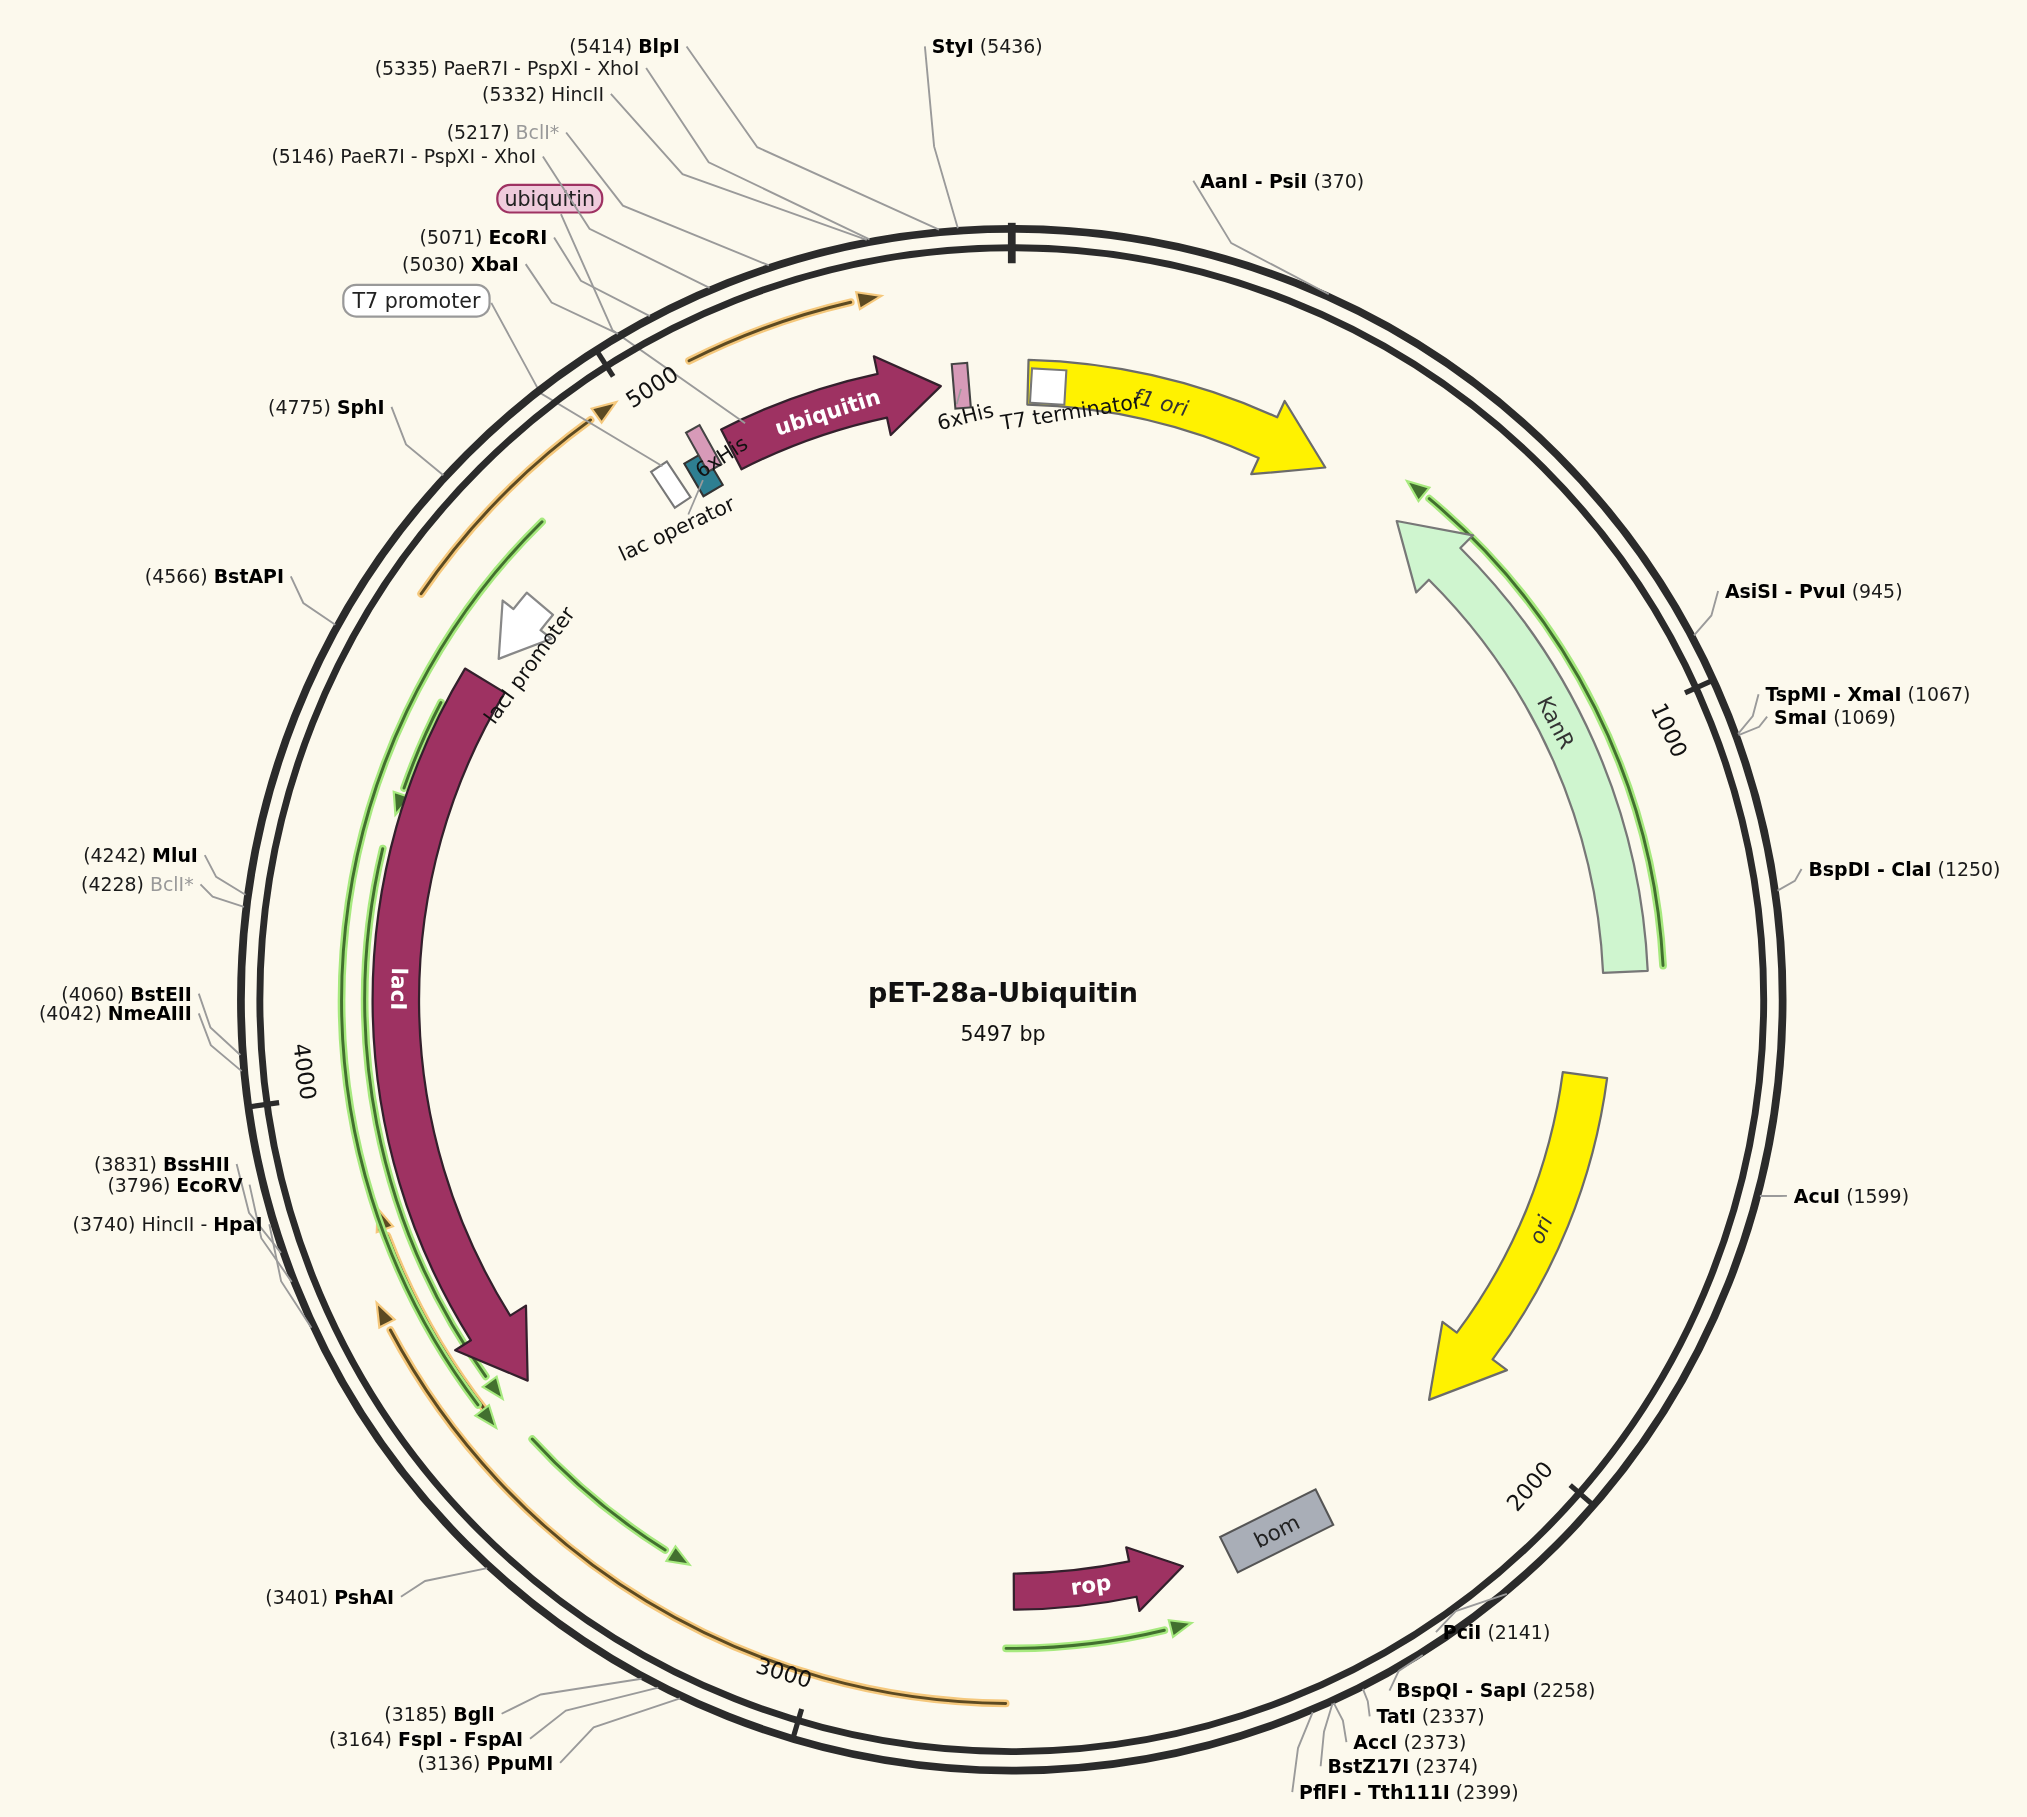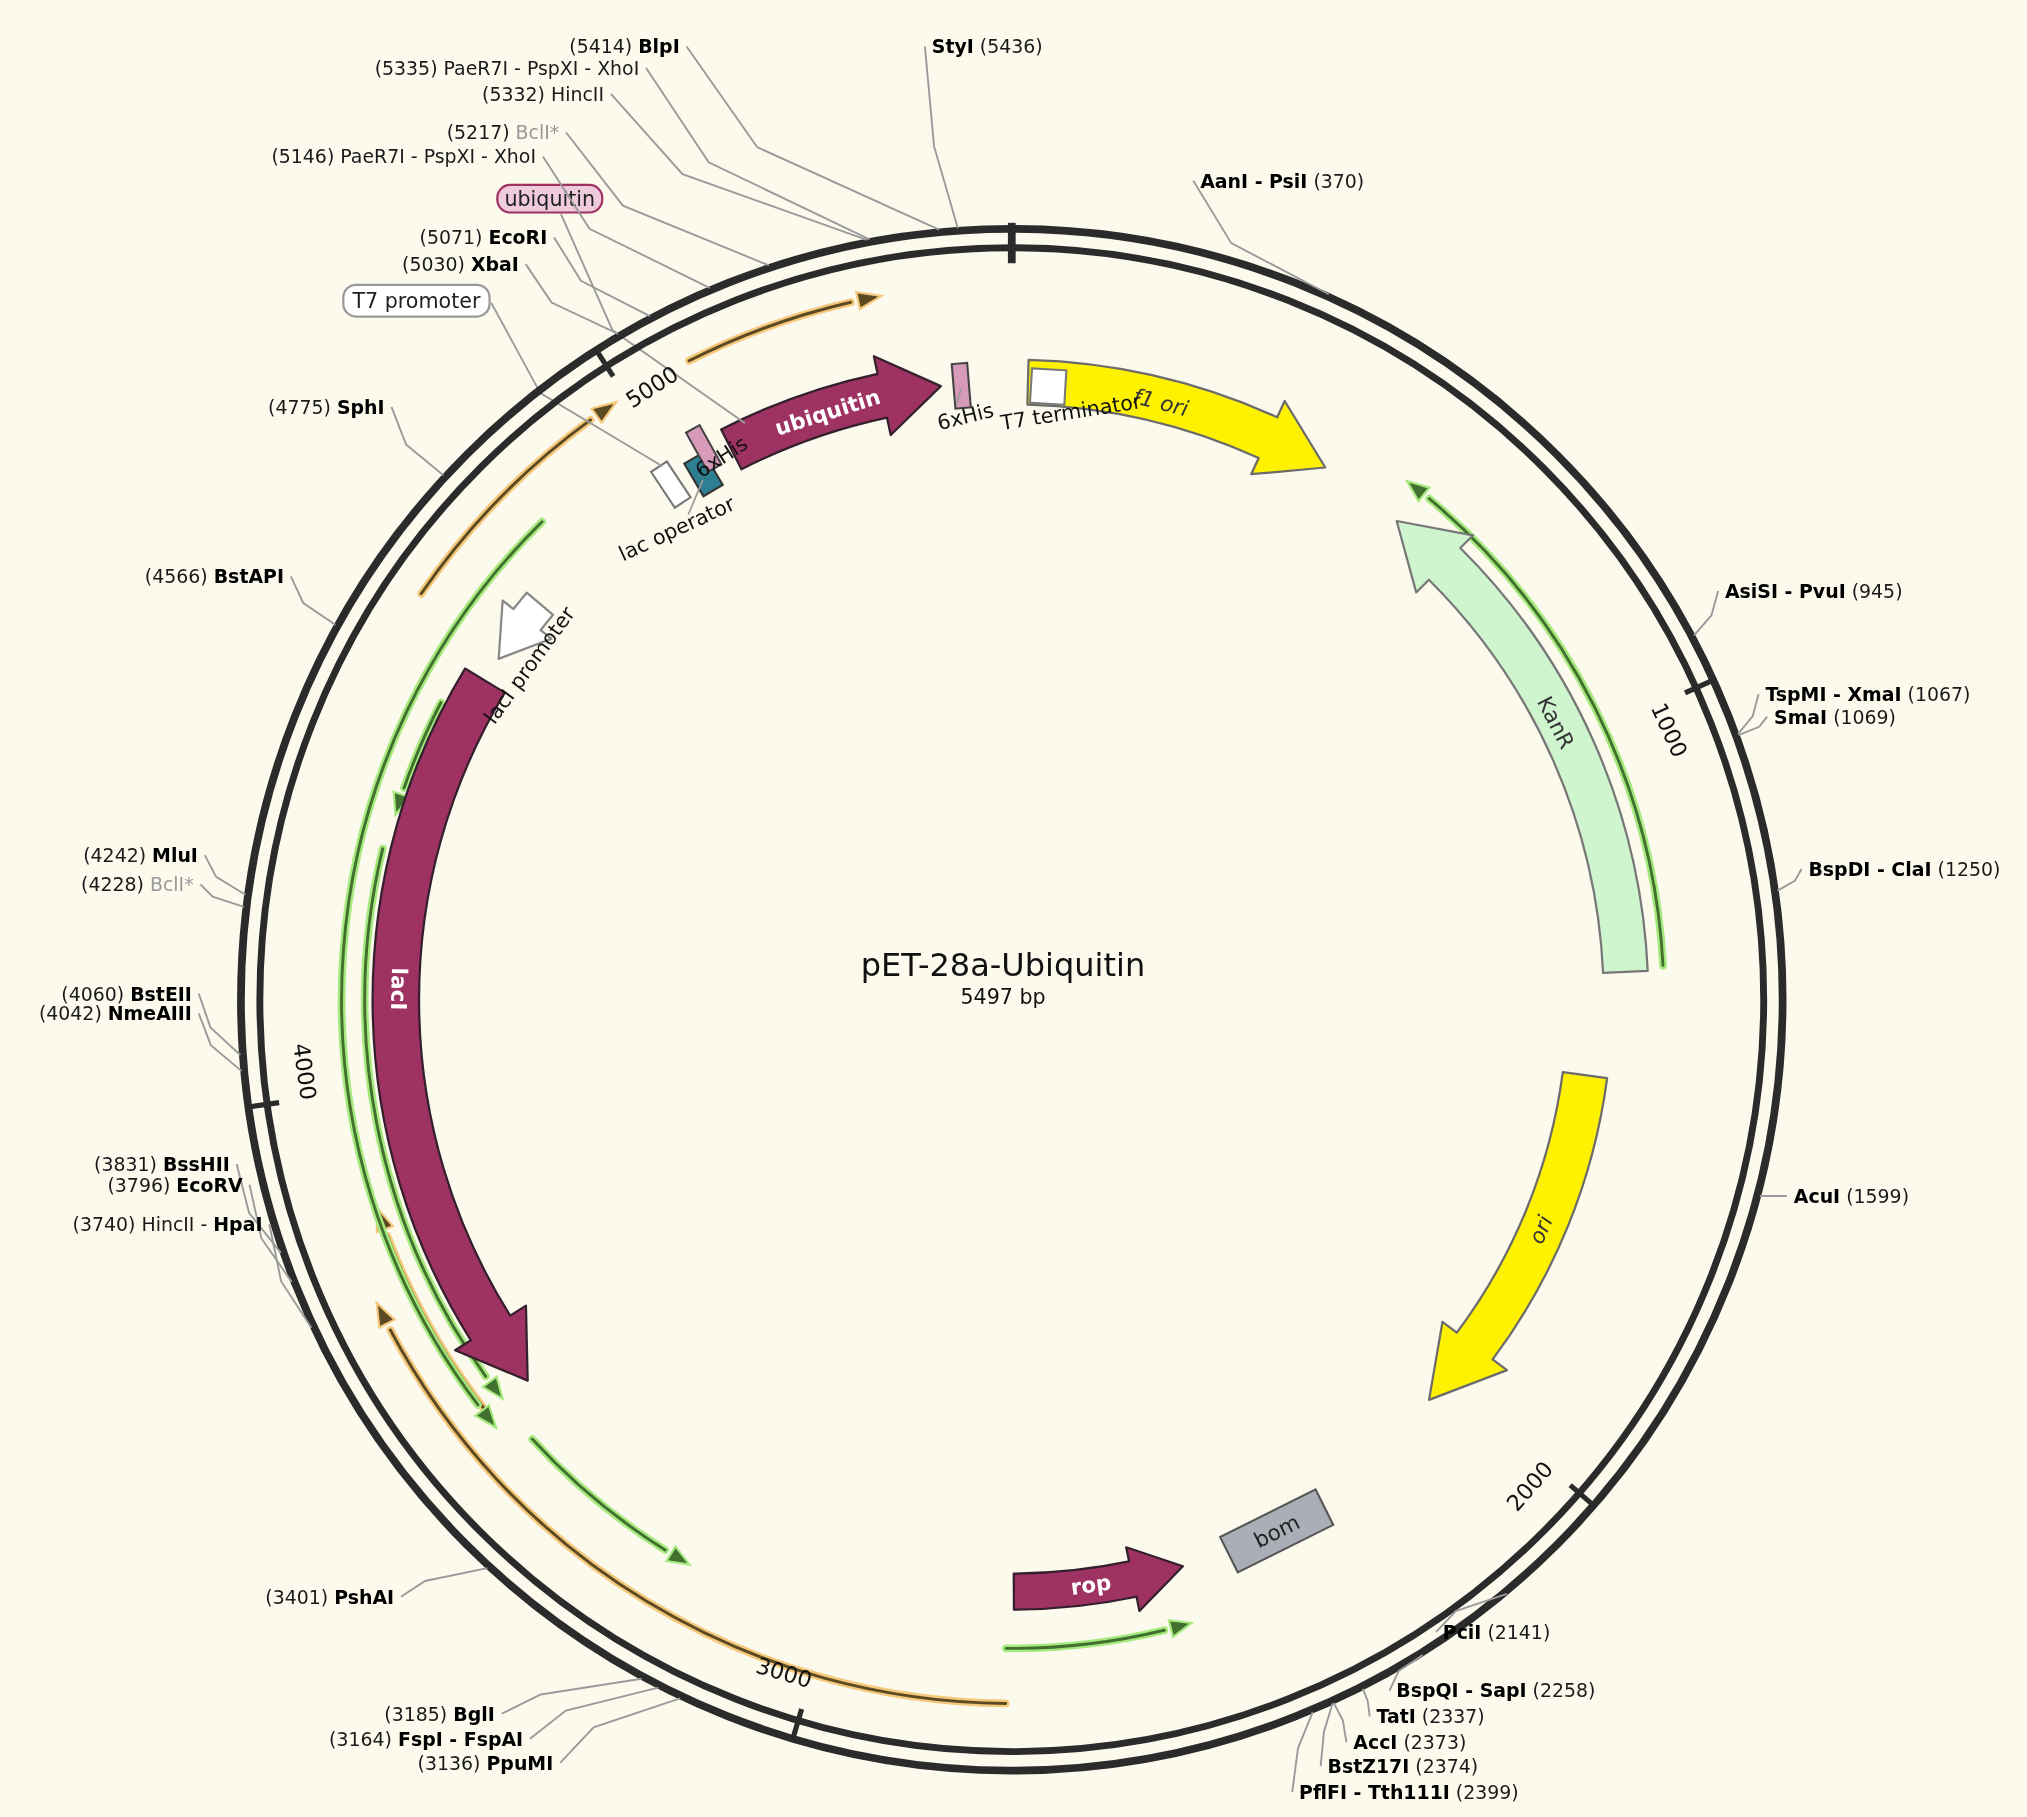--- a/index.html
+++ b/index.html
@@ -1,22 +1,22 @@
 <!DOCTYPE html>
 <html style="font-size:13.8px"><head>
 <meta charset="utf-8">
 <style>
   html,body{margin:0;padding:0;}
   .stage{position:relative;width:2027px;height:1817px;background:#FCF9ED;overflow:hidden;
          font-family:"DejaVu Sans",sans-serif;}
   .stage svg{position:absolute;left:0;top:0;}
   .title-block{position:absolute;left:1003px;top:946px;transform:translateX(-50%);
                text-align:center;color:#111;}
-  .title-block .title{font-size:32px;font-weight:normal;letter-spacing:0px;}
-  .title-block .subtitle{font-size:20.6px;margin-top:1px;}
+  .title-block .title{font-size:27px;font-weight:bold;letter-spacing:0px;margin-top:31px;}
+  .title-block .subtitle{font-size:20.6px;margin-top:14px;}
   text{font-family:"DejaVu Sans",sans-serif;}
 </style>
 </head>
 <body>
 
 <div class="stage">
   <svg id="map" width="2027" height="1817" viewBox="0 0 2356 2112">
       <path d="M1168.9,1980.0 A818,818 0 0 1 453.7,1546.0" fill="none" stroke="#F5C87C" stroke-width="9" stroke-linecap="round"></path>
       <path d="M1168.9,1980.0 A818,818 0 0 1 453.7,1546.0" fill="none" stroke="#5C4A22" stroke-width="3.4" stroke-linecap="round"></path>
       <polygon points="437.685237401814,1514.1580771891854 440.88886110705994,1543.0454218010295 458.64516880978795,1533.8414261053526" fill="#5C4A22" stroke="#F5C87C" stroke-width="2.5"></polygon>

